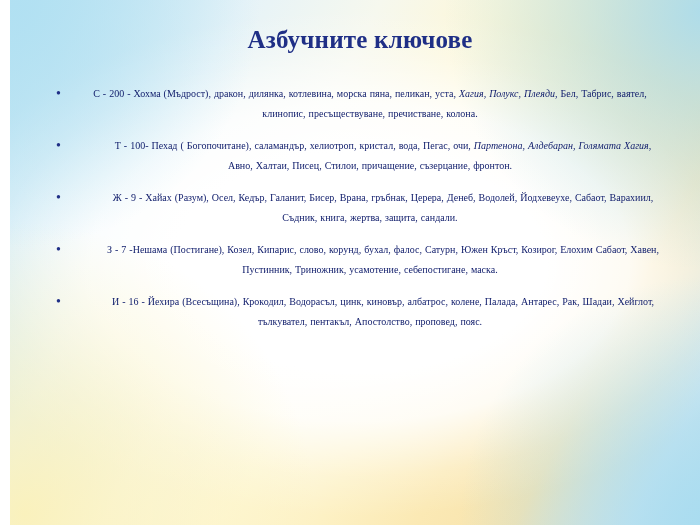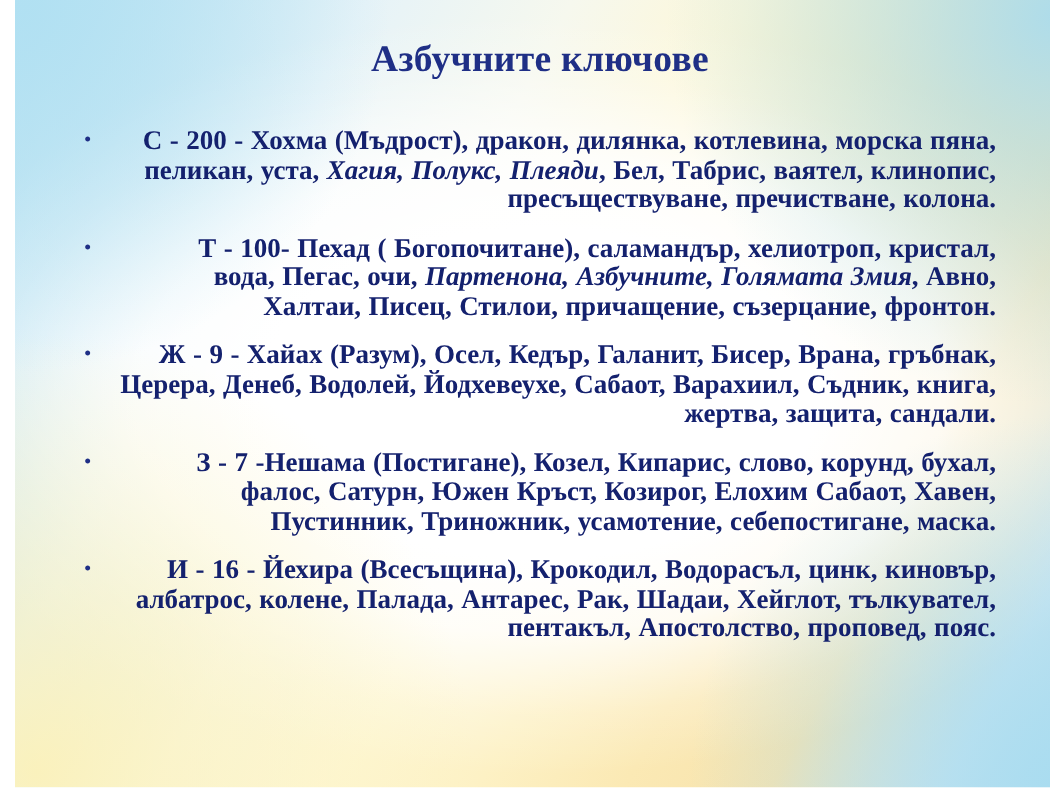--- a/index.html
+++ b/index.html
@@ -74,25 +74,25 @@
     color: #1f2f86;
     font-size: 14px;
     line-height: 19px;
     text-align: left;
     padding-left: 8px;
     box-sizing: border-box;
   }
   .bullet-text {
     flex: 1 1 auto;
     color: #14216e;
-    font-size: 18px;
+    font-size: 10px;
     line-height: 19.5px;
-    font-weight: bold;
+    font-weight: normal;
     text-indent: 26px;
-    text-align: right;
+    text-align: center;
     word-spacing: 0.5px;
   }
   .bullet-text.first {
     text-indent: 0;
   }
   .it {
     font-style: italic;
   }
 </style>
 </head>
@@ -104,21 +104,21 @@
 
   <div class="body-list">
 
     <div class="bullet-row">
       <span class="bullet-mark">•</span>
       <span class="bullet-text first"><span>С - 200 - Хохма (Мъдрост), дракон, дилянка, котлевина, морска пяна, пеликан, уста, </span><span class="it">Хагия, Полукс, Плеяди</span><span>, Бел, Табрис, ваятел, клинопис, пресъществуване, пречистване, колона.</span></span>
     </div>
 
     <div class="bullet-row">
       <span class="bullet-mark">•</span>
-      <span class="bullet-text"><span>Т - 100- Пехад ( Богопочитане), саламандър, хелиотроп, кристал, вода, Пегас, очи, </span><span class="it">Партенона, Азбучните, Голямата Змия</span><span>, Авно, Халтаи, Писец, Стилои, причащение, съзерцание, фронтон.</span></span>
+      <span class="bullet-text"><span>Т - 100- Пехад ( Богопочитане), саламандър, хелиотроп, кристал, вода, Пегас, очи, </span><span class="it">Партенона, Алдебаран, Голямата Хагия</span><span>, Авно, Халтаи, Писец, Стилои, причащение, съзерцание, фронтон.</span></span>
     </div>
 
     <div class="bullet-row">
       <span class="bullet-mark">•</span>
       <span class="bullet-text"><span>Ж - 9 - Хайах (Разум), Осел, Кедър, Галанит, Бисер, Врана, гръбнак, Церера, Денеб, Водолей, Йодхевеухе, Сабаот, Варахиил, Съдник, книга, жертва, защита, сандали.</span><span class="it"></span><span></span></span>
     </div>
 
     <div class="bullet-row">
       <span class="bullet-mark">•</span>
       <span class="bullet-text"><span>З - 7 -Нешама (Постигане), Козел, Кипарис, слово, корунд, бухал, фалос, Сатурн, Южен Кръст, Козирог, Елохим Сабаот, Хавен, Пустинник, Триножник, усамотение, себепостигане, маска.</span><span class="it"></span><span></span></span>

